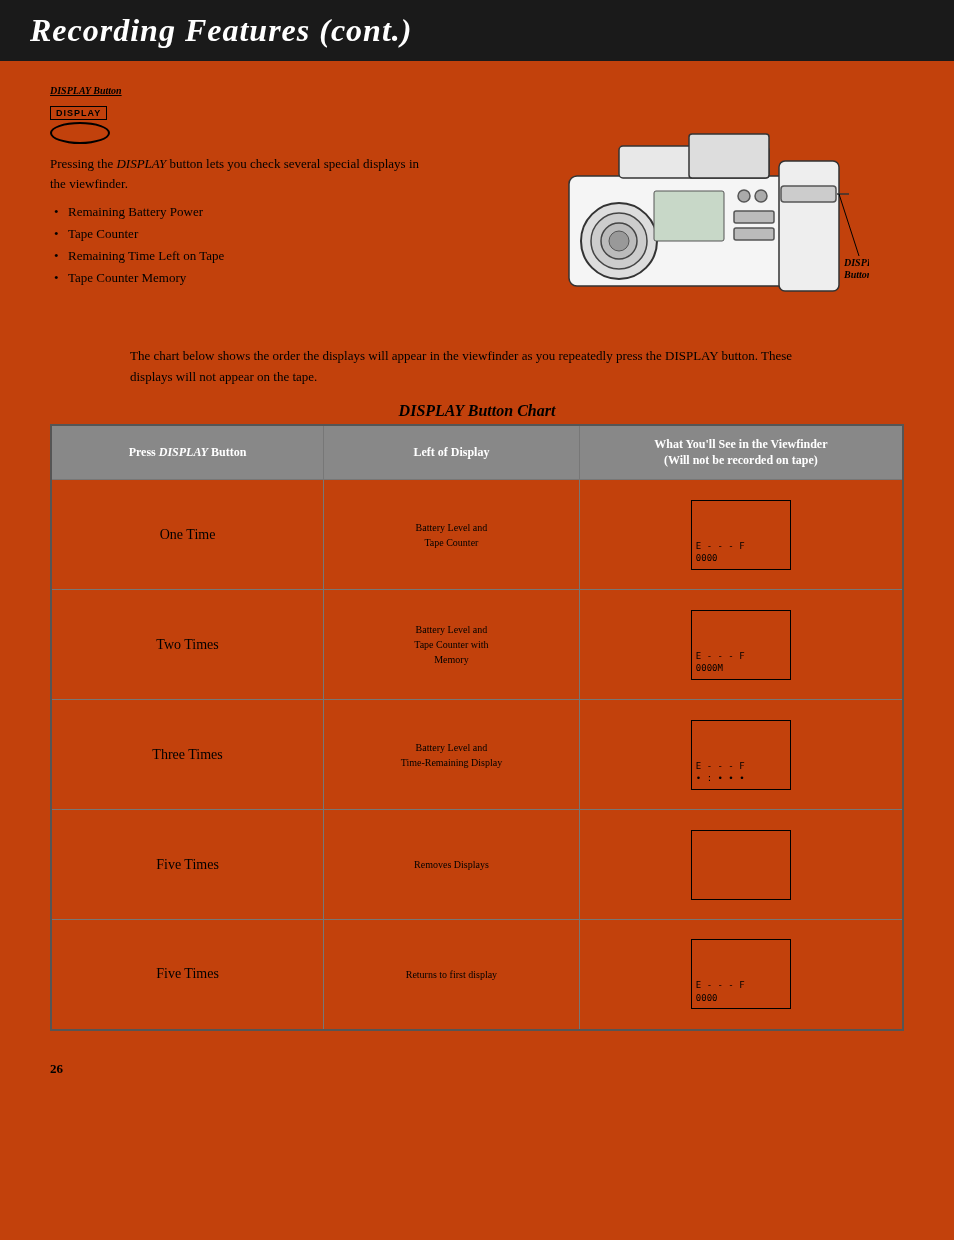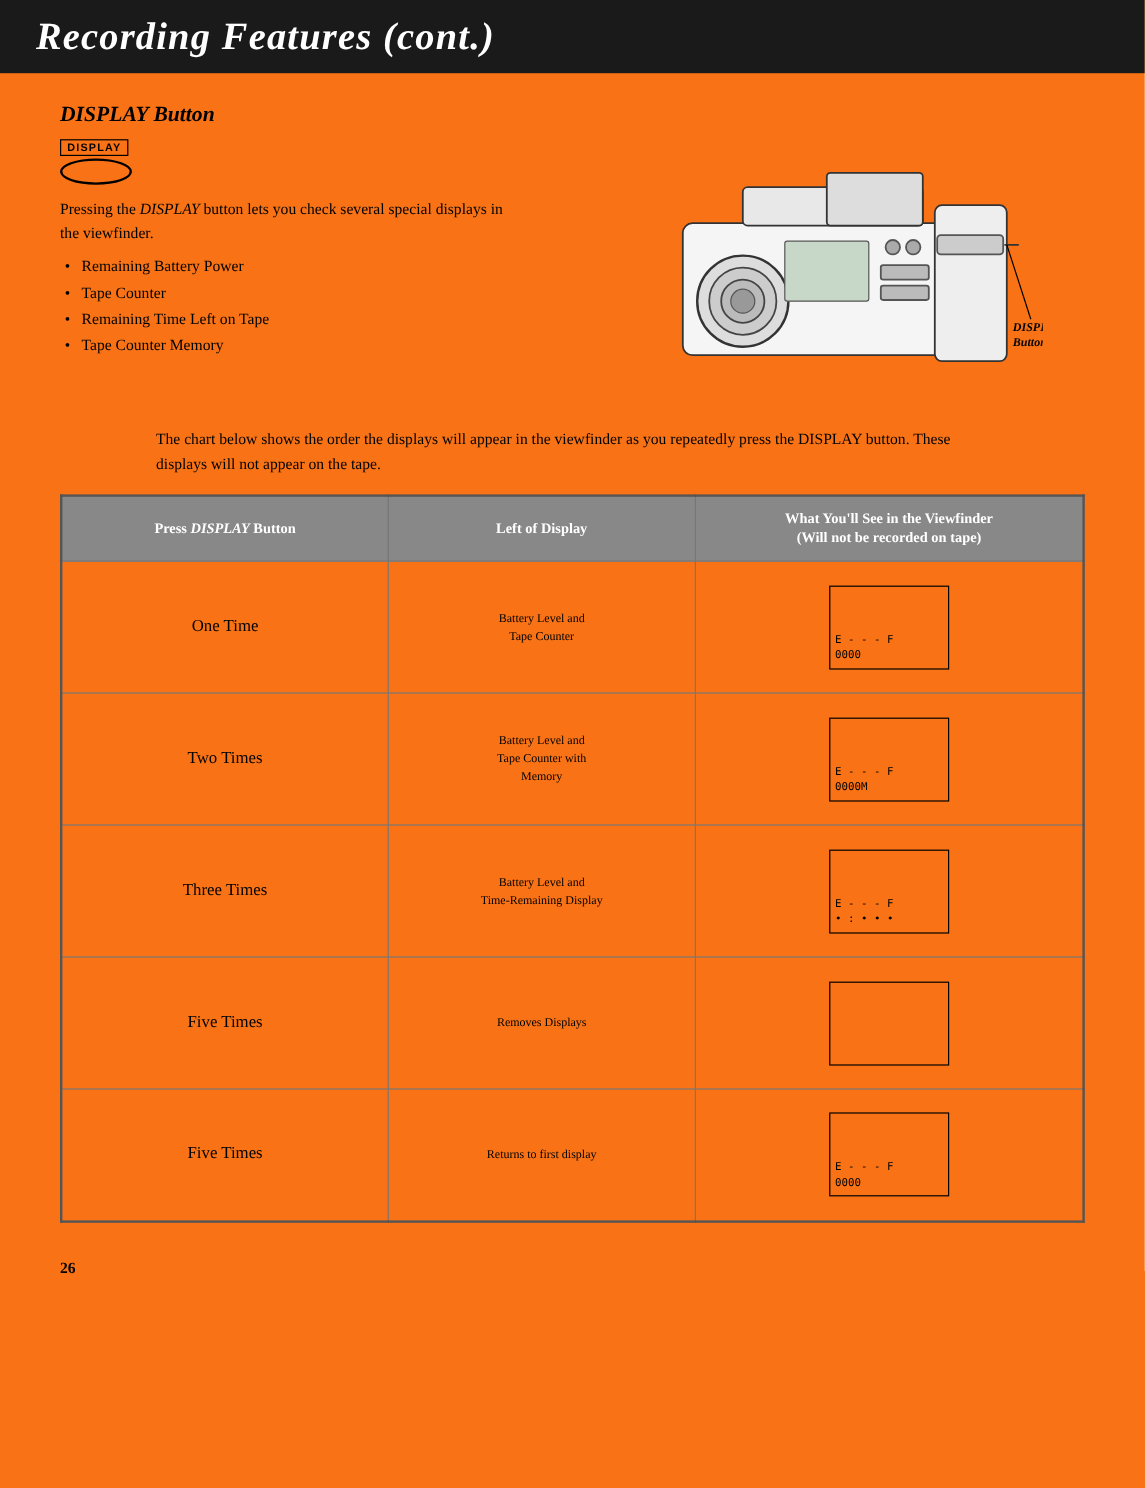--- a/index.html
+++ b/index.html
@@ -9,21 +9,21 @@
       font-size: 14px;
       color: #000;
       width: 954px;
       min-height: 1240px;
       padding: 0;
     }
 
     .page {
       width: 954px;
       min-height: 1240px;
-      background: #f97316;
+      background: #c2410c;
       padding: 0 0 30px 0;
     }
 
     
     .page-header {
       background: #1a1a1a;
       padding: 12px 30px 12px 30px;
       margin-bottom: 24px;
     }
     .page-header h1 {
@@ -36,22 +36,23 @@
     }
 
     .content {
       padding: 0 50px;
     }
 
     
     .section-title {
       font-style: italic;
       font-weight: bold;
-      font-size: 18px;
+      font-size: 10px;
       margin-bottom: 10px;
+      text-decoration: underline;
     }
 
     .display-button-area {
       display: flex;
       flex-direction: row;
       justify-content: space-between;
       align-items: flex-start;
       margin-bottom: 20px;
     }
 
@@ -300,20 +301,23 @@
 
           <line x1="350" y1="88" x2="370" y2="150" stroke="#000" stroke-width="1"></line>
           <text x="355" y="160" font-size="10" font-style="italic" font-weight="bold" font-family="Times New Roman">DISPLAY</text>
           <text x="355" y="172" font-size="10" font-style="italic" font-weight="bold" font-family="Times New Roman">Button</text>
         </svg>
       </div>
     </div>
 
     <p class="chart-description">The chart below shows the order the displays will appear in the viewfinder as you repeatedly press the DISPLAY button. These displays will not appear on the tape.</p>
 
+    <p class="chart-title">
+      <em>DISPLAY Button Chart</em>
+    </p>
 
     <table class="display-table">
       <thead>
         <tr>
           <th>Press <em>DISPLAY</em> Button</th>
           <th>Left of Display</th>
           <th>What You'll See in the Viewfinder<br>(Will not be recorded on tape)</th>
         </tr>
       </thead>
       <tbody id="table-body">

